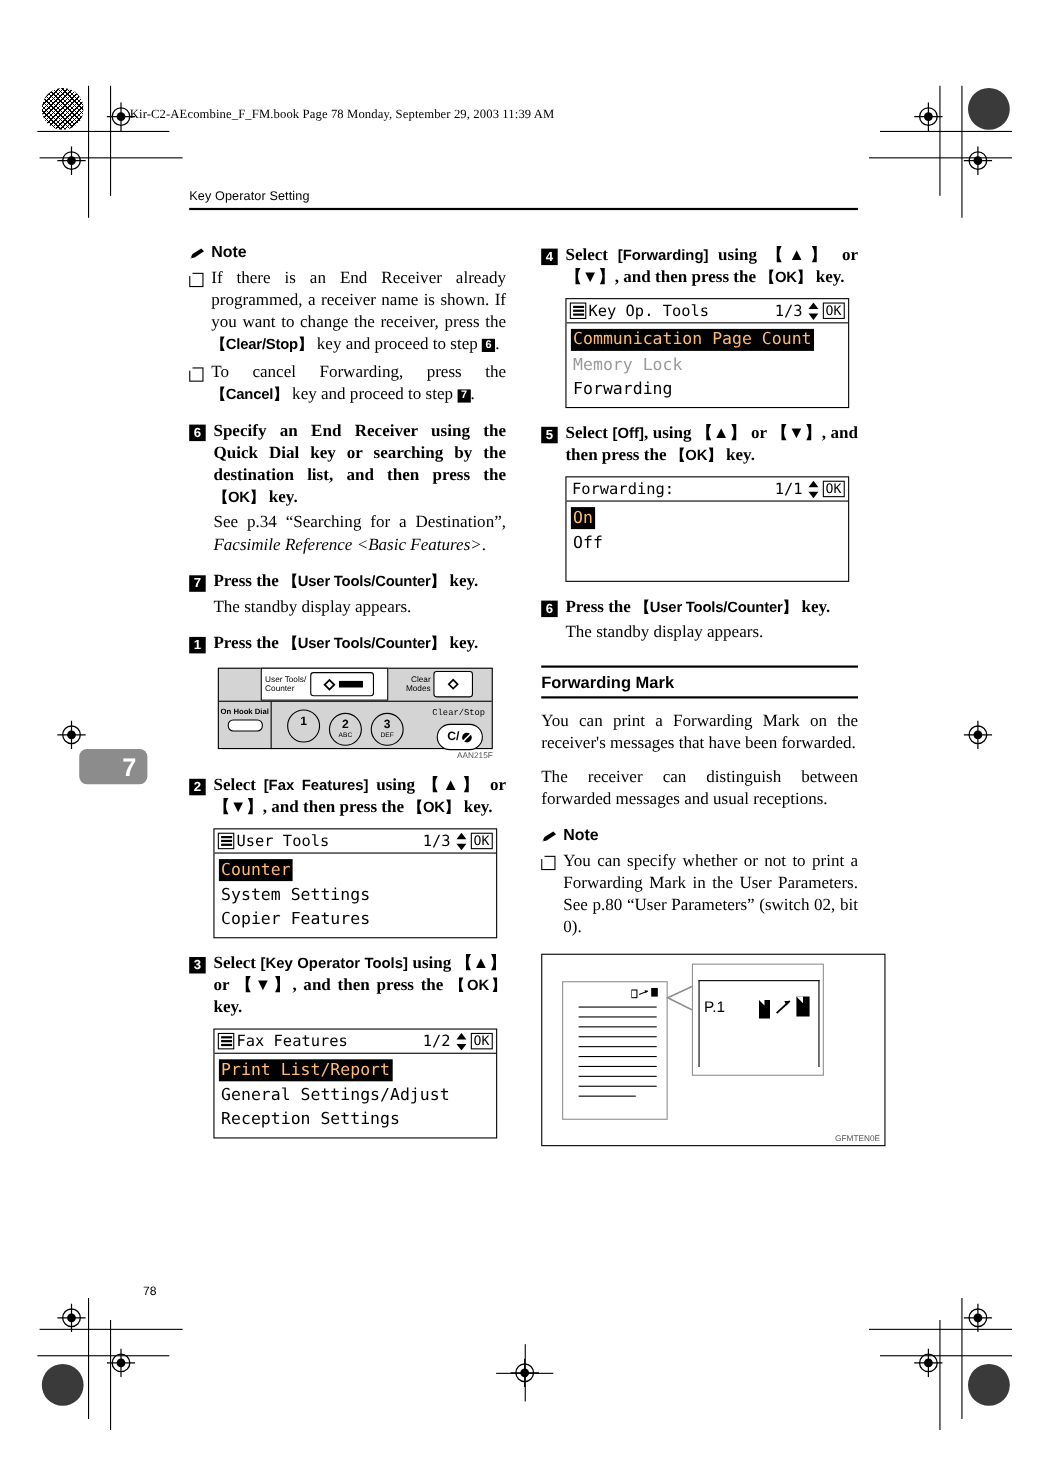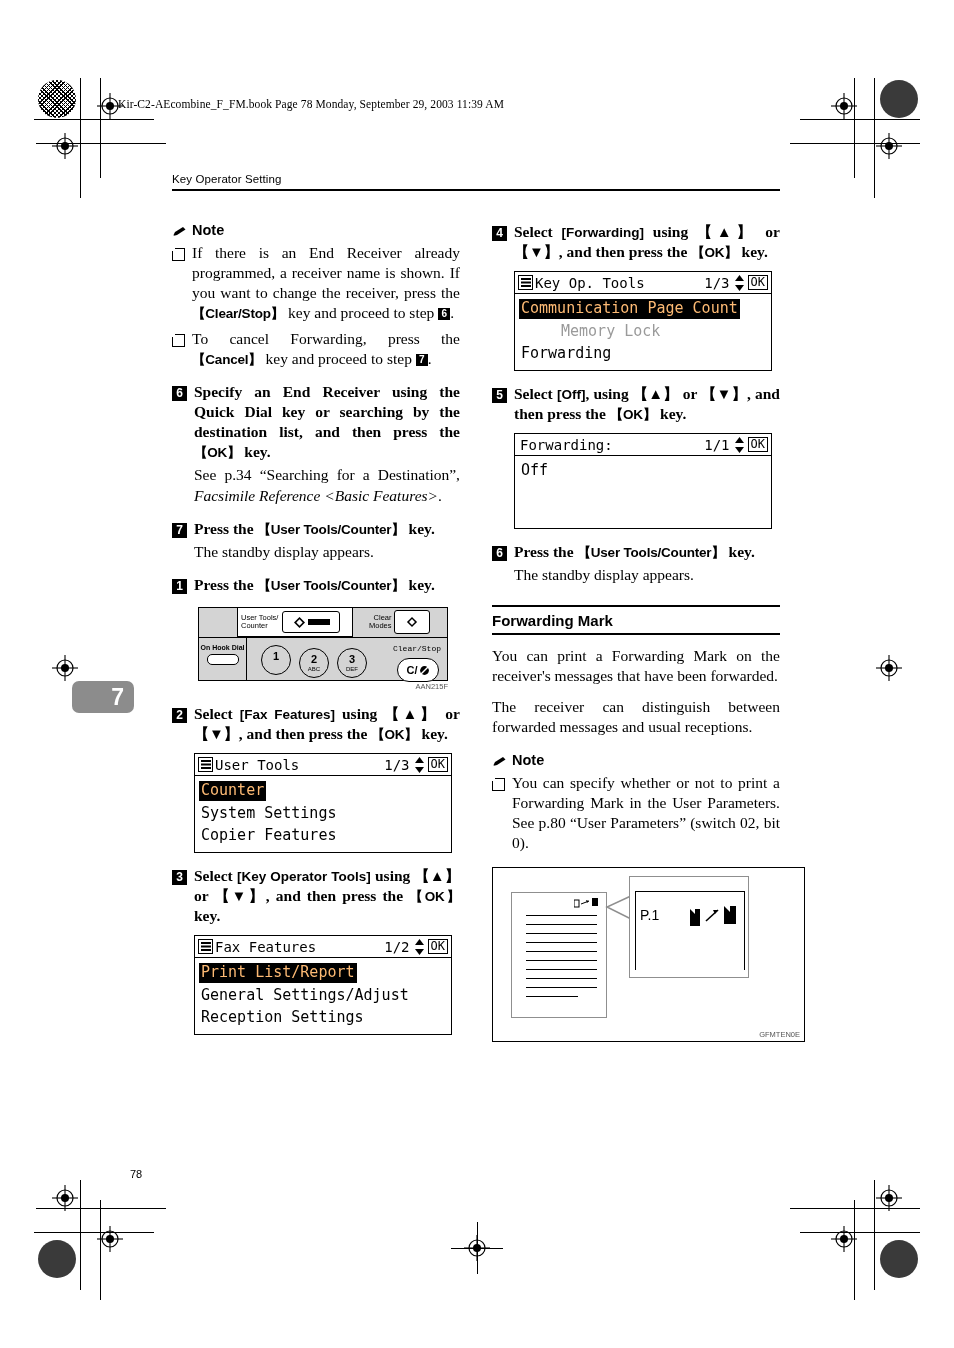--- a/index.html
+++ b/index.html
@@ -89,21 +89,21 @@
                      background:#000;box-shadow:0 3.5px 0 #000,0 7px 0 #000;}
   .lcd .title{font-size:14px;letter-spacing:0px;white-space:nowrap;flex:1 1 auto;}
   .lcd .pg{font-size:14px;margin-right:4px;}
   .lcd .updn{flex:0 0 auto;width:11px;height:16px;position:relative;margin-right:3px;}
   .lcd .ok{flex:0 0 auto;border:1.4px solid #000;font-size:12px;line-height:13px;
            padding:0 2px;}
   .lcd .body{padding:3px 4px 5px 4px;}
   .lcd .row{font-size:15px;line-height:1.30;white-space:nowrap;padding:0 2px;
             display:inline-block;}
   .lcd .row.sel{background:#000;color:#fdba74;}
-  .lcd .row.dim{color:#9a9a9a;margin-left:40px;}
+  .lcd .row.dim{color:#9a9a9a;}
   .lcd .rowwrap{padding:1px 0;}
 
   
   .panel{margin:12px 0 0 26px;width:250px;background:#d4d4d4;border:1.3px solid #000;
          box-sizing:border-box;position:relative;height:74px;}
   .panel .toprow{height:29px;border-bottom:1.3px solid #000;position:relative;}
   .panel .utbox{position:absolute;left:38px;top:-1px;height:30px;background:#fff;
                 border:1.3px solid #000;display:flex;align-items:center;width:116px;
                 box-sizing:border-box;}
   .panel .utlabel{font-family:"Liberation Sans",sans-serif;font-size:7.5px;line-height:8px;
@@ -475,20 +475,21 @@
       <span class="pg">1/1</span>
       <span class="updn">
         <svg width="11" height="16" viewBox="0 0 11 16">
             <path d="M5.5 0 L10 6 L1 6 Z" fill="#000"></path>
             <path d="M5.5 16 L1 10 L10 10 Z" fill="#000"></path>
           </svg>
       </span>
       <span class="ok">OK</span>
     </div>
     <div class="body">
+      <div class="rowwrap"><span class="row sel">On</span></div>
       <div class="rowwrap"><span class="row">Off</span></div>
     </div>
   </div>
 
   <div class="step">
     <span class="stepnum">6</span>
     <div class="steptxt"><span>Press the </span><span class="kbd">【User Tools/Counter】</span><span> key.</span></div>
   </div>
   <div class="sub">The standby display appears.</div>
 

